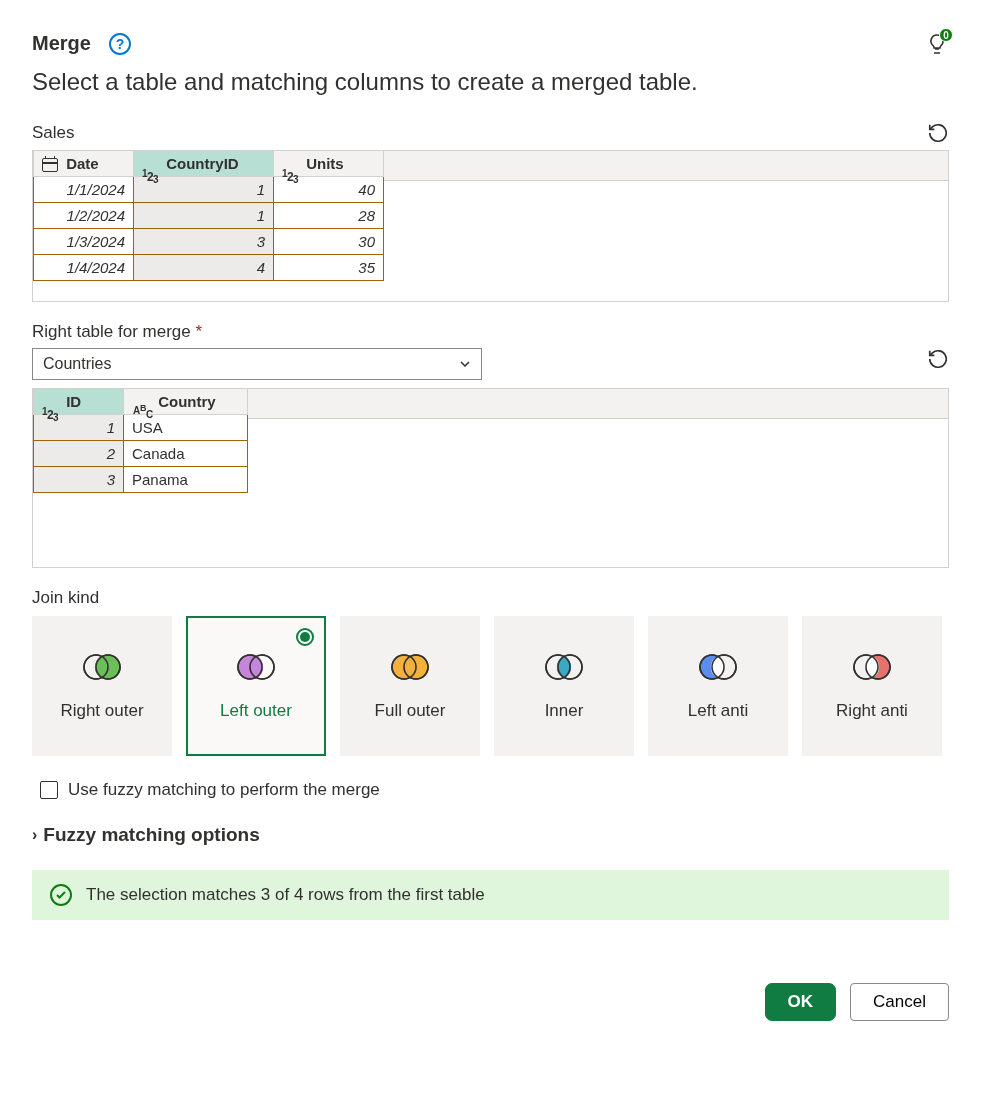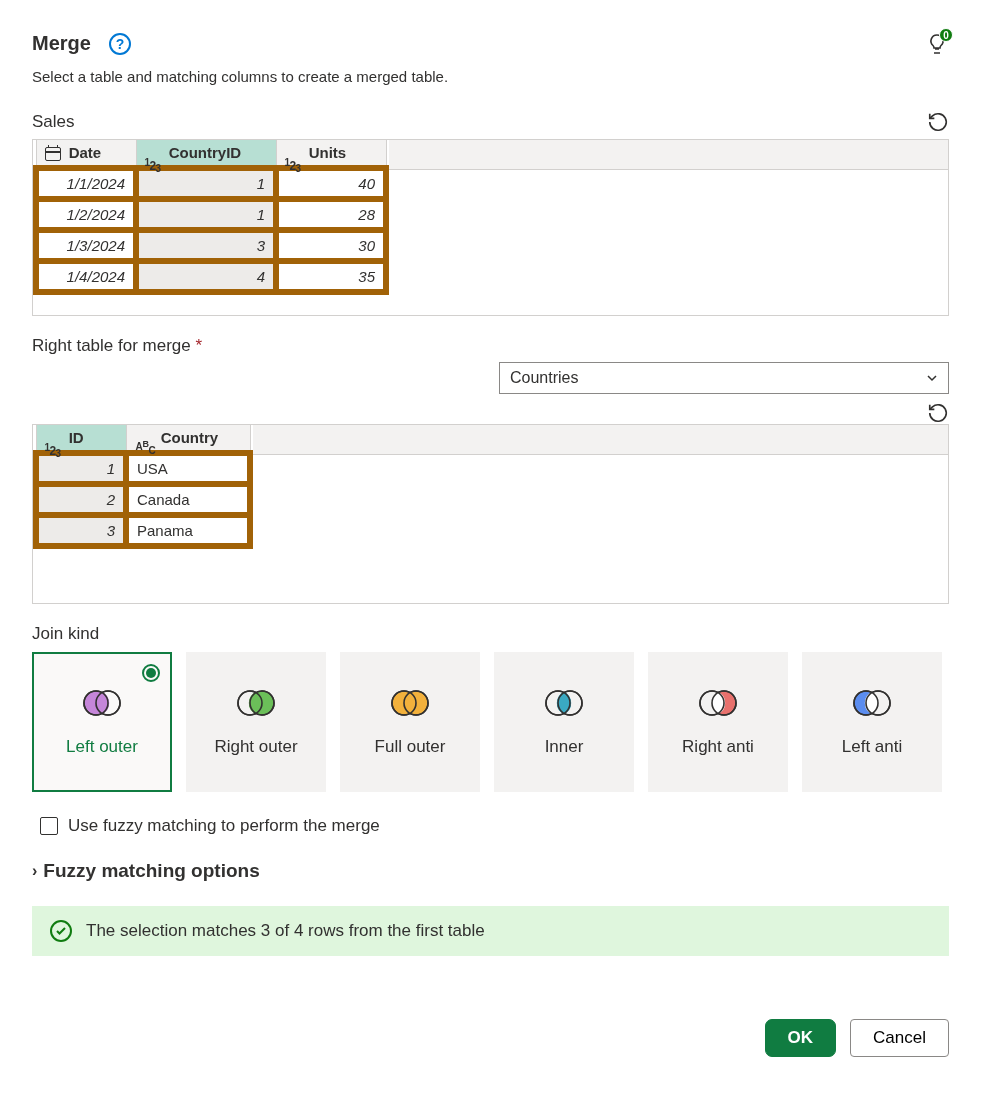--- a/index.html
+++ b/index.html
@@ -52,21 +52,21 @@
       font-weight: 600;
       min-width: 14px;
       height: 14px;
       display: flex;
       align-items: center;
       justify-content: center;
       border: 1.5px solid #fff;
     }
     .subtitle {
       margin: 12px 0 26px 0;
-      font-size: 15px;
+      font-size: 24px;
       color: #323130;
     }
     .section-label {
       font-size: 17px;
       margin-bottom: 6px;
       display: flex;
       align-items: center;
       justify-content: space-between;
     }
     .refresh-icon {
@@ -103,21 +103,21 @@
     .num-icon .two { font-size: 12px; position: absolute; left: 5px; top: 1px; }
     .abc-icon { position: relative; display: inline-block; width: 22px; font-size: 10px;}
     .abc-icon .A { position: absolute; left:1px; top:-2px; }
     .abc-icon .B { position: absolute; left:8px; top:-4px; font-size:9px;}
     .abc-icon .C { position: absolute; left:14px; top:2px;}
     .date-icon { display:inline-block; width:16px; height:14px; border:1.5px solid #323130; border-radius:2px; position:relative; margin-right:4px; vertical-align:middle;}
     .date-icon::before { content:""; position:absolute; left:0; right:0; top:3px; height:1.5px; background:#323130;}
     .date-icon::after { content:""; position:absolute; left:2px; right:2px; top:-3px; height:3px; border-left:1.5px solid #323130; border-right:1.5px solid #323130;}
 
     table.grid td {
-      border: 6px solid #a16207;
+      border: 1px solid #a16207;
       padding: 4px 8px;
     }
     table.grid td.num { text-align: right; font-style: italic;}
     table.grid td.date { text-align: right; font-style: italic;}
     table.grid td.selcol { background: #edebe9; }
     table.grid td.text { text-align: left; }
     .header-filler {
       background: #f3f2f1;
       border-bottom: 1px solid #d2d0ce;
     }
@@ -135,22 +135,21 @@
       width: 450px;
       font-size: 16px;
       cursor: pointer;
       margin-bottom: 8px;
     }
     .chev { width:12px; height:12px; }
 
     .right-table-row {
       display: flex;
       justify-content: space-between;
-      align-items: flex-end;
-      flex-direction: column;
+      align-items: flex-start;
     }
 
     .join-options {
       display: flex;
       gap: 14px;
       margin-top: 8px;
       margin-bottom: 24px;
     }
     .join-card {
       width: 140px;
@@ -360,82 +359,82 @@
             <td class="text">Panama</td>
           </tr>
         </tbody>
       </table>
     <div class="header-filler" style="flex:1; height:30px;"></div>
   </div>
 </div>
 
 <div class="field-label">Join kind</div>
 <div class="join-options" id="join-options">
+    <div class="join-card">
+      <span><svg class="venn" viewBox="0 0 44 30">
+    <circle cx="16" cy="15" r="12" fill="none" stroke="#323130" stroke-width="1.6"></circle>
+    <circle cx="28" cy="15" r="12" fill="#6bbf59" stroke="#323130" stroke-width="1.6"></circle>
+    <path d="M22 4 a12 12 0 0 1 0 22 a12 12 0 0 1 0 -22" fill="#6bbf59"></path>
+    <circle cx="16" cy="15" r="12" fill="none" stroke="#323130" stroke-width="1.6"></circle>
+    <circle cx="28" cy="15" r="12" fill="none" stroke="#323130" stroke-width="1.6"></circle>
+  </svg></span>
+      <span>Right outer</span>
+    </div>
     <div class="join-card selected">
       <span class="radio">
         <span class="dot"></span>
       </span>
       <span><svg class="venn" viewBox="0 0 44 30">
     <circle cx="16" cy="15" r="12" fill="#c586d9" stroke="#323130" stroke-width="1.6"></circle>
     <circle cx="28" cy="15" r="12" fill="none" stroke="#323130" stroke-width="1.6"></circle>
     <path d="M22 4 a12 12 0 0 1 0 22 a12 12 0 0 1 0 -22" fill="#c586d9"></path>
     <circle cx="16" cy="15" r="12" fill="none" stroke="#323130" stroke-width="1.6"></circle>
     <circle cx="28" cy="15" r="12" fill="none" stroke="#323130" stroke-width="1.6"></circle>
   </svg></span>
       <span>Left outer</span>
     </div>
     <div class="join-card">
       <span><svg class="venn" viewBox="0 0 44 30">
-    <circle cx="16" cy="15" r="12" fill="none" stroke="#323130" stroke-width="1.6"></circle>
-    <circle cx="28" cy="15" r="12" fill="#6bbf59" stroke="#323130" stroke-width="1.6"></circle>
-    <path d="M22 4 a12 12 0 0 1 0 22 a12 12 0 0 1 0 -22" fill="#6bbf59"></path>
-    <circle cx="16" cy="15" r="12" fill="none" stroke="#323130" stroke-width="1.6"></circle>
-    <circle cx="28" cy="15" r="12" fill="none" stroke="#323130" stroke-width="1.6"></circle>
-  </svg></span>
-      <span>Right outer</span>
-    </div>
-    <div class="join-card">
-      <span><svg class="venn" viewBox="0 0 44 30">
     <circle cx="16" cy="15" r="12" fill="#f2b13c" stroke="#323130" stroke-width="1.6"></circle>
     <circle cx="28" cy="15" r="12" fill="#f2b13c" stroke="#323130" stroke-width="1.6"></circle>
     <path d="M22 4 a12 12 0 0 1 0 22 a12 12 0 0 1 0 -22" fill="#f2b13c"></path>
     <circle cx="16" cy="15" r="12" fill="none" stroke="#323130" stroke-width="1.6"></circle>
     <circle cx="28" cy="15" r="12" fill="none" stroke="#323130" stroke-width="1.6"></circle>
   </svg></span>
       <span>Full outer</span>
     </div>
     <div class="join-card">
       <span><svg class="venn" viewBox="0 0 44 30">
     <circle cx="16" cy="15" r="12" fill="none" stroke="#323130" stroke-width="1.6"></circle>
     <circle cx="28" cy="15" r="12" fill="none" stroke="#323130" stroke-width="1.6"></circle>
     <path d="M22 4 a12 12 0 0 1 0 22 a12 12 0 0 1 0 -22" fill="#3aa9c2"></path>
     <circle cx="16" cy="15" r="12" fill="none" stroke="#323130" stroke-width="1.6"></circle>
     <circle cx="28" cy="15" r="12" fill="none" stroke="#323130" stroke-width="1.6"></circle>
   </svg></span>
       <span>Inner</span>
     </div>
     <div class="join-card">
       <span><svg class="venn" viewBox="0 0 44 30">
+    <circle cx="16" cy="15" r="12" fill="#5b8def" stroke="#323130" stroke-width="1.6"></circle>
+    <circle cx="28" cy="15" r="12" fill="none" stroke="#323130" stroke-width="1.6"></circle>
+    <path d="M22 4 a12 12 0 0 1 0 22 a12 12 0 0 1 0 -22" fill="#ffffff"></path>
+    <circle cx="16" cy="15" r="12" fill="none" stroke="#323130" stroke-width="1.6"></circle>
+    <circle cx="28" cy="15" r="12" fill="none" stroke="#323130" stroke-width="1.6"></circle>
+  </svg></span>
+      <span>Left anti</span>
+    </div>
+    <div class="join-card">
+      <span><svg class="venn" viewBox="0 0 44 30">
     <circle cx="16" cy="15" r="12" fill="none" stroke="#323130" stroke-width="1.6"></circle>
     <circle cx="28" cy="15" r="12" fill="#e8716d" stroke="#323130" stroke-width="1.6"></circle>
     <path d="M22 4 a12 12 0 0 1 0 22 a12 12 0 0 1 0 -22" fill="#ffffff"></path>
     <circle cx="16" cy="15" r="12" fill="none" stroke="#323130" stroke-width="1.6"></circle>
     <circle cx="28" cy="15" r="12" fill="none" stroke="#323130" stroke-width="1.6"></circle>
   </svg></span>
       <span>Right anti</span>
-    </div>
-    <div class="join-card">
-      <span><svg class="venn" viewBox="0 0 44 30">
-    <circle cx="16" cy="15" r="12" fill="#5b8def" stroke="#323130" stroke-width="1.6"></circle>
-    <circle cx="28" cy="15" r="12" fill="none" stroke="#323130" stroke-width="1.6"></circle>
-    <path d="M22 4 a12 12 0 0 1 0 22 a12 12 0 0 1 0 -22" fill="#ffffff"></path>
-    <circle cx="16" cy="15" r="12" fill="none" stroke="#323130" stroke-width="1.6"></circle>
-    <circle cx="28" cy="15" r="12" fill="none" stroke="#323130" stroke-width="1.6"></circle>
-  </svg></span>
-      <span>Left anti</span>
     </div>
   </div>
 
 <div class="checkbox-row">
   <span class="chk"></span>
   <span>Use fuzzy matching to perform the merge</span>
 </div>
 
 <div class="expander">
   <span class="caret">›</span>

